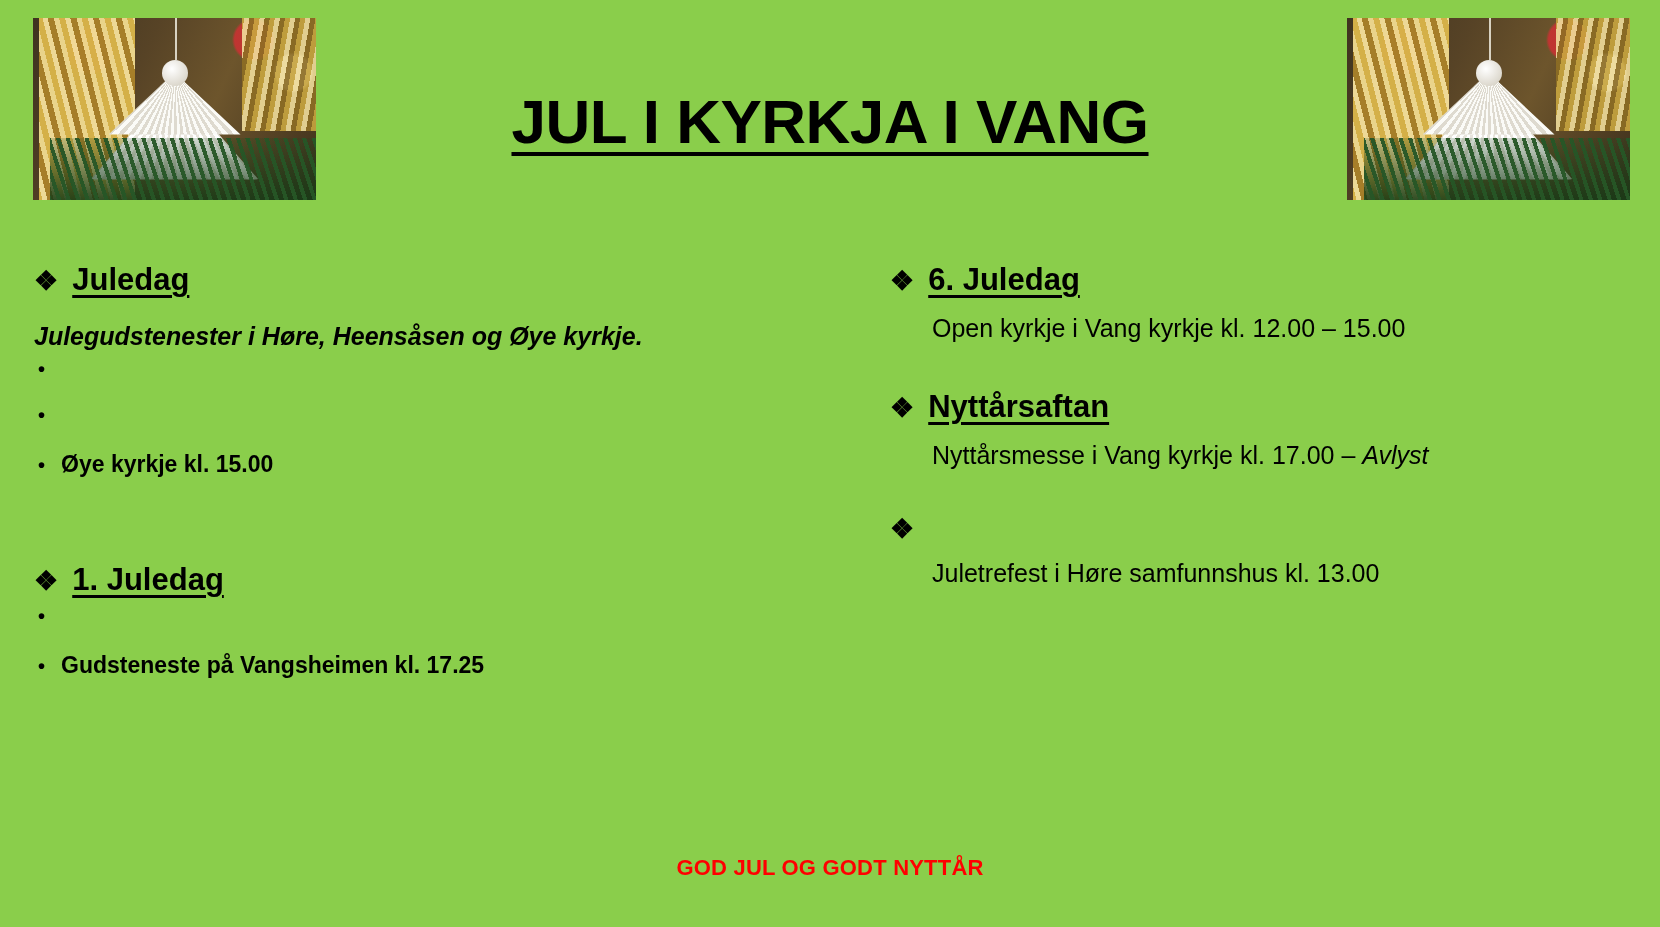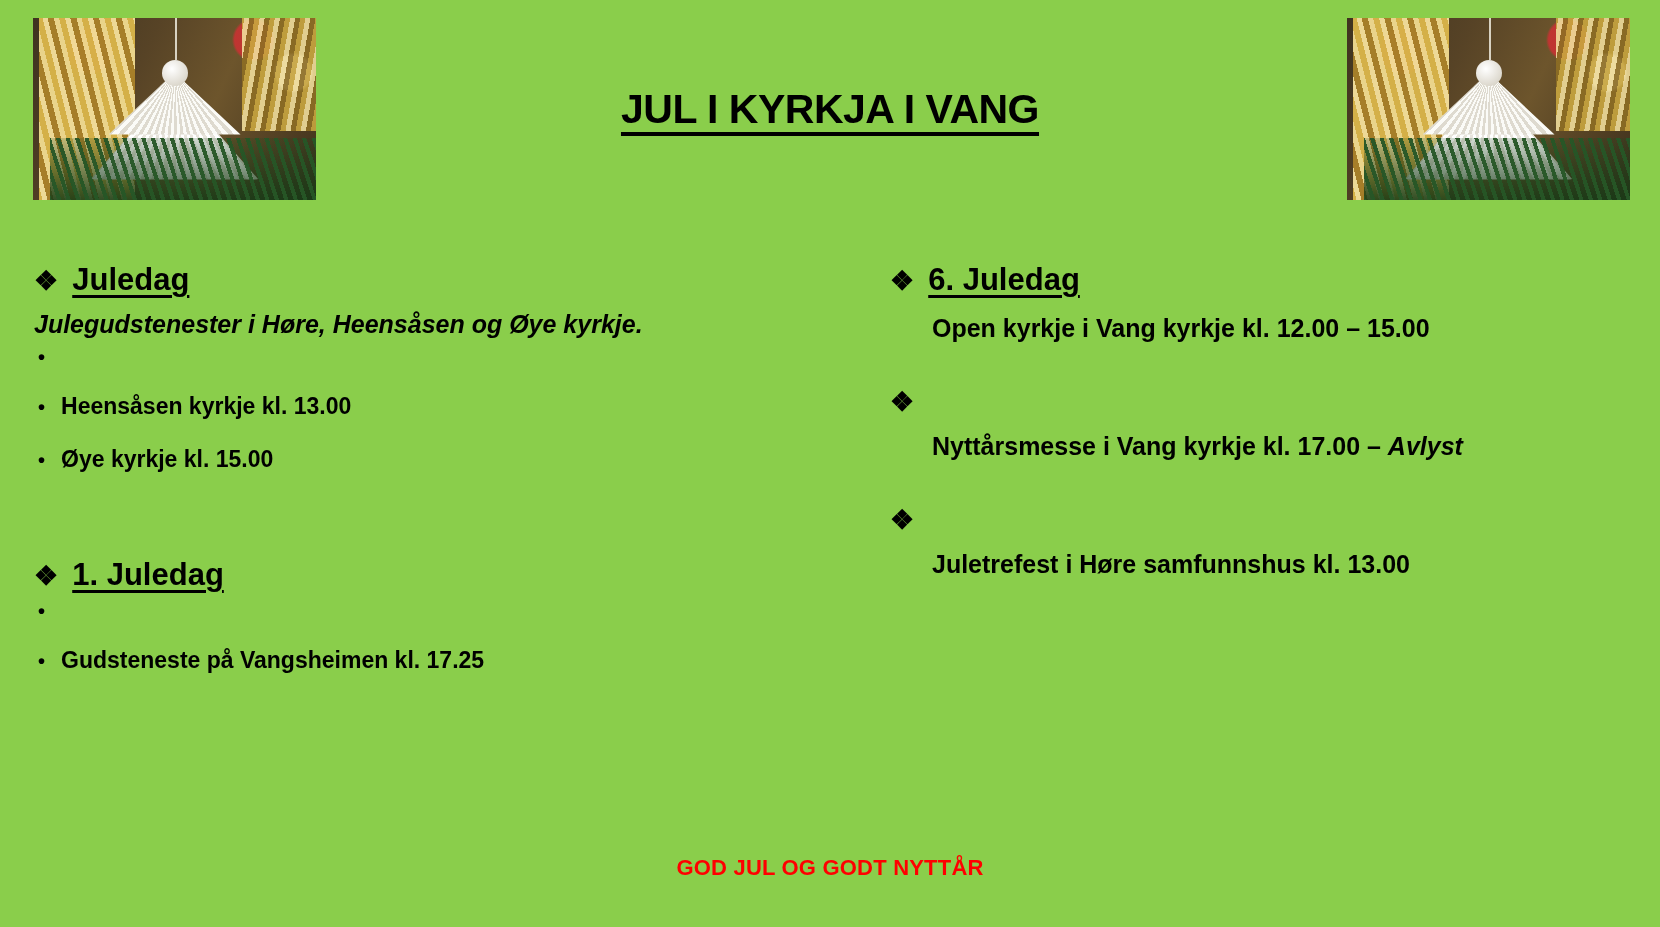--- a/index.html
+++ b/index.html
@@ -118,21 +118,21 @@
     background: #d8d2c2;
   }
 
   
   .title {
     position: absolute;
     top: 86px;
     left: 0;
     width: 100%;
     text-align: center;
-    font-size: 41px;
+    font-size: 62px;
     font-weight: bold;
     letter-spacing: -0.5px;
     text-decoration: underline;
     text-underline-offset: 9px;
     text-decoration-thickness: 4px;
   }
 
   
   .col {
     position: absolute;
@@ -155,21 +155,21 @@
   .heading .htext {
     text-decoration: underline;
     text-underline-offset: 5px;
     text-decoration-thickness: 2.5px;
   }
 
   .subtitle {
     font-size: 25px;
     font-weight: bold;
     font-style: italic;
-    margin: 12px 0 4px 0;
+    margin: 24px 0 4px 0;
   }
 
   ul.items {
     list-style: none;
     margin: 8px 0 0 0;
     padding: 0;
   }
   ul.items li {
     display: flex;
     align-items: baseline;
@@ -178,21 +178,21 @@
     font-weight: bold;
     margin: 0 0 26px 4px;
   }
   ul.items li .dot {
     font-size: 20px;
     line-height: 1;
   }
 
   .plainline {
     font-size: 25px;
-    font-weight: bold;
+    font-weight: normal;
     margin: 16px 0 0 42px;
   }
   .plainline .avlyst {
     font-style: italic;
   }
 
   .gap-l { height: 58px; }
   .gap-r { height: 46px; }
 
   .footer {
@@ -242,21 +242,20 @@
   </div>
 
   <div class="subtitle">Julegudstenester i Høre, Heensåsen og Øye kyrkje.</div>
 
   <ul class="items">
     <li>
       <span class="dot">•</span>
     </li>
     <li>
       <span class="dot">•</span>
-      <span>Heensåsen kyrkje kl. 13.00</span>
     </li>
     <li>
       <span class="dot">•</span>
       <span>Øye kyrkje kl. 15.00</span>
     </li>
   </ul>
 
   <div class="gap-l"></div>
 
   <div class="heading">
@@ -280,20 +279,21 @@
   <div class="heading">
     <span class="bullet-icon">❖</span>
     <span class="htext"> 6. Juledag</span>
   </div>
   <div class="plainline">Open kyrkje i Vang kyrkje kl. 12.00 – 15.00</div>
 
   <div class="gap-r"></div>
 
   <div class="heading">
     <span class="bullet-icon">❖</span>
+    <span class="htext">Nyttårsaftan</span>
   </div>
   <div class="plainline">
     <span>Nyttårsmesse i Vang kyrkje kl. 17.00 – </span><span class="avlyst">Avlyst</span>
   </div>
 
   <div class="gap-r"></div>
 
   <div class="heading">
     <span class="bullet-icon">❖</span>
   </div>

